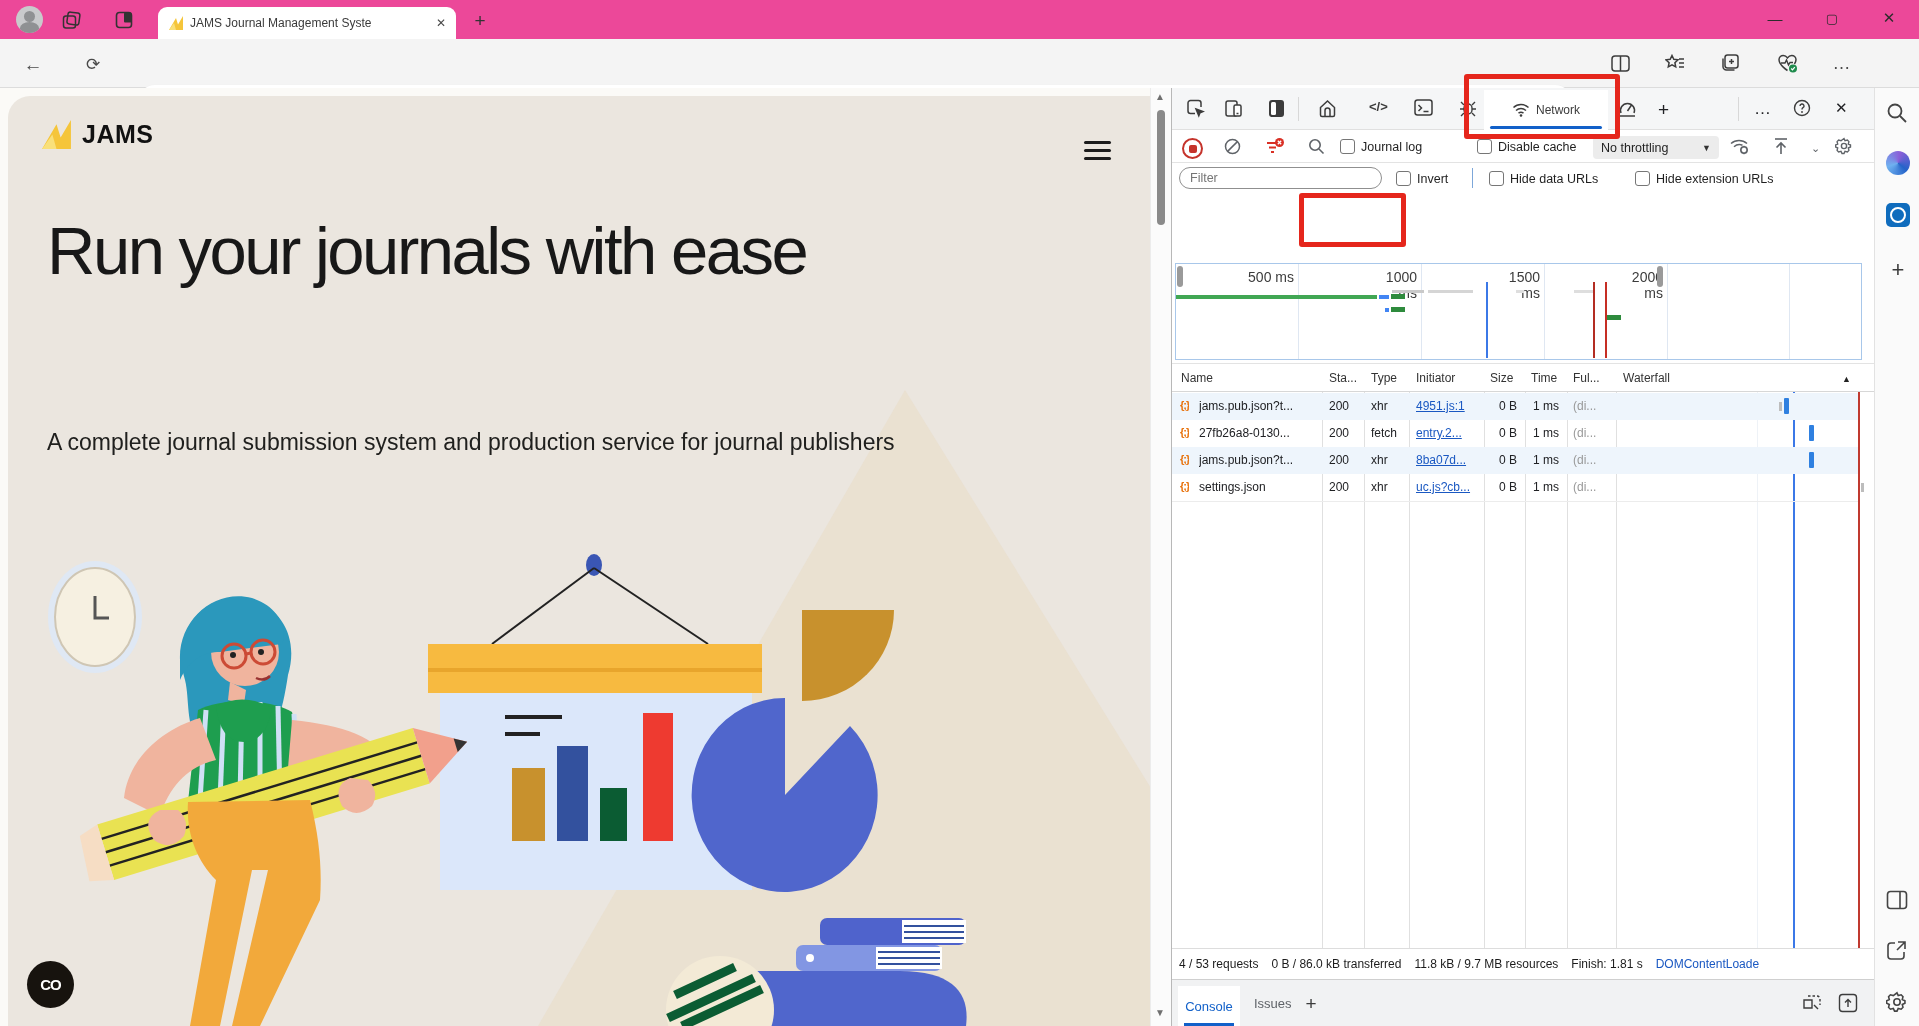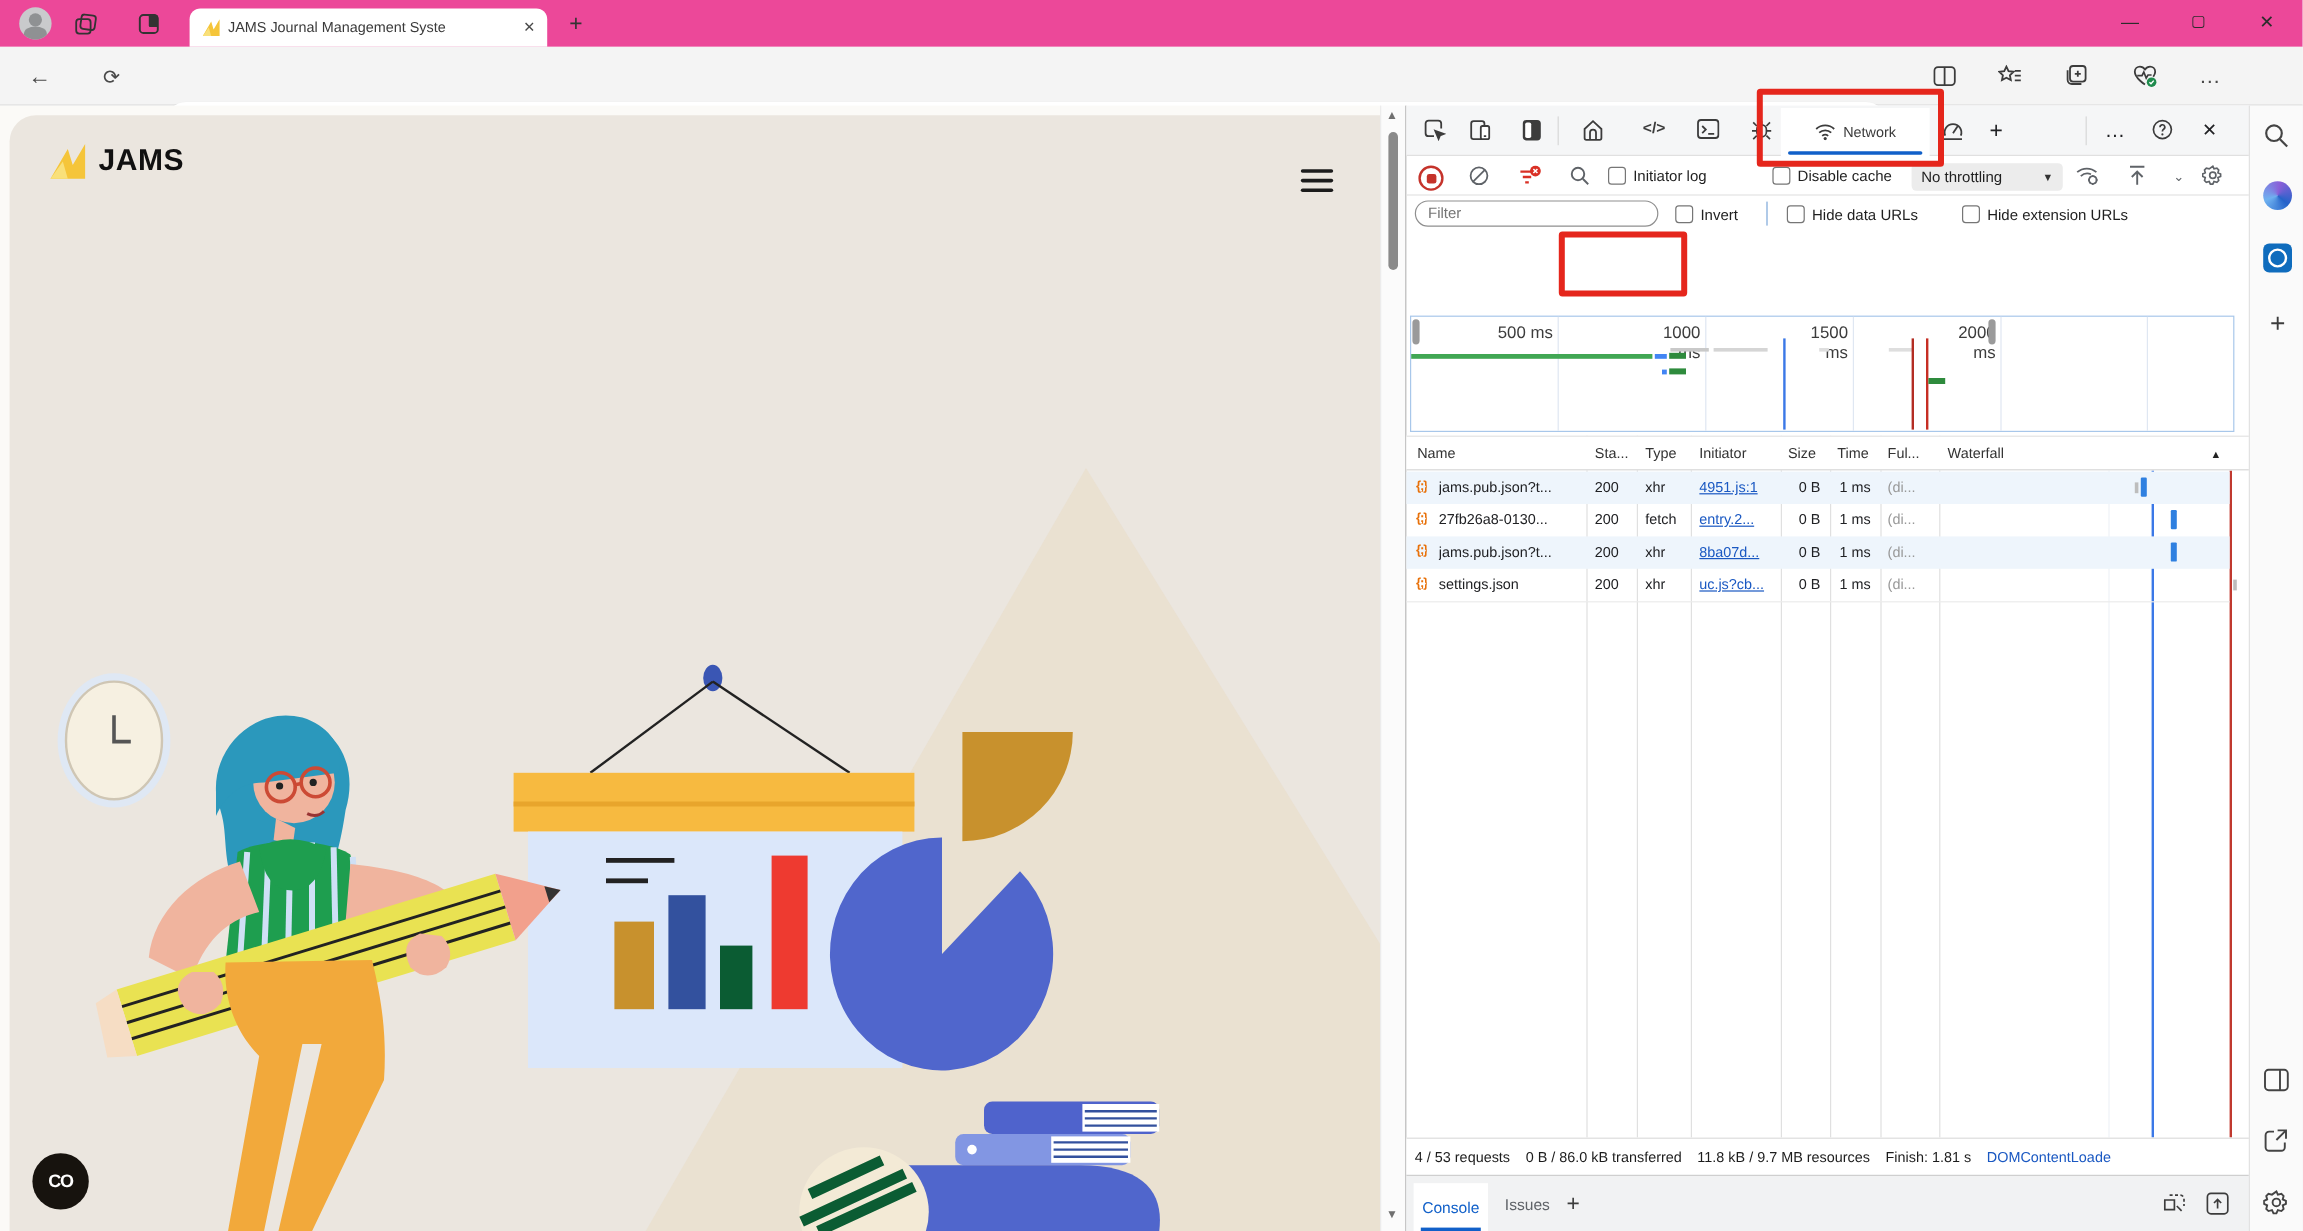--- a/index.html
+++ b/index.html
@@ -169,20 +169,22 @@
         </svg>
         <span id="logo-text">JAMS</span>
       </div>
 
       <div class="abs" style="left:1076px;top:40px;">
         <div class="hambar"></div>
           <div class="hambar"></div>
           <div class="hambar"></div>
       </div>
 
+      <h1 id="heading" class="abs" style="margin:0;">Run your journals with ease</h1>
+      <p id="subtitle" class="abs" style="margin:0;">A complete journal submission system and production service for journal publishers</p>
 
       <svg class="abs" style="left:12px;top:444px;" width="1130" height="486" viewBox="0 0 1130 486">
 
         <ellipse cx="75" cy="77" rx="47" ry="56" fill="#dfe8f4"></ellipse>
         <ellipse cx="75" cy="77" rx="40" ry="49" fill="#f6f0e1" stroke="#cfc6b4" stroke-width="2"></ellipse>
         <path d="M75 56v22h14" stroke="#555" stroke-width="3" fill="none"></path>
 
         <ellipse cx="574" cy="25" rx="8" ry="11" fill="#3a56b4"></ellipse>
         <line x1="574" y1="28" x2="472" y2="104" stroke="#222" stroke-width="2"></line>
         <line x1="574" y1="28" x2="688" y2="104" stroke="#222" stroke-width="2"></line>
@@ -362,21 +364,21 @@
         </svg>
       </span>
       <span class="abs" style="left:136px;top:7px;">
         <svg width="17" height="17" viewBox="0 0 17 17" fill="none" stroke="#5f6368" stroke-width="1.6">
             <circle cx="7" cy="7" r="5.2"></circle>
             <line x1="11" y1="11" x2="15.5" y2="15.5"></line>
           </svg>
       </span>
       <label class="abs cbrow" style="left:168px;top:8px;">
         <span class="cb"></span>
-        <span>Initiator log</span>
+        <span>Journal log</span>
       </label>
       <label class="abs cbrow" style="left:305px;top:8px;">
         <span class="cb"></span>
         <span>Disable cache</span>
       </label>
       <div class="abs" style="left:421px;top:5px;width:126px;height:23px;background:#ececec;border-radius:4px;display:flex;align-items:center;justify-content:space-between;padding:0 8px;box-sizing:border-box;font-size:12.5px;color:#1f1f1f;">
         <span>No throttling</span>
         <span style="font-size:9px;color:#333;">▼</span>
       </div>
       <span class="abs" style="left:557px;top:6px;">

